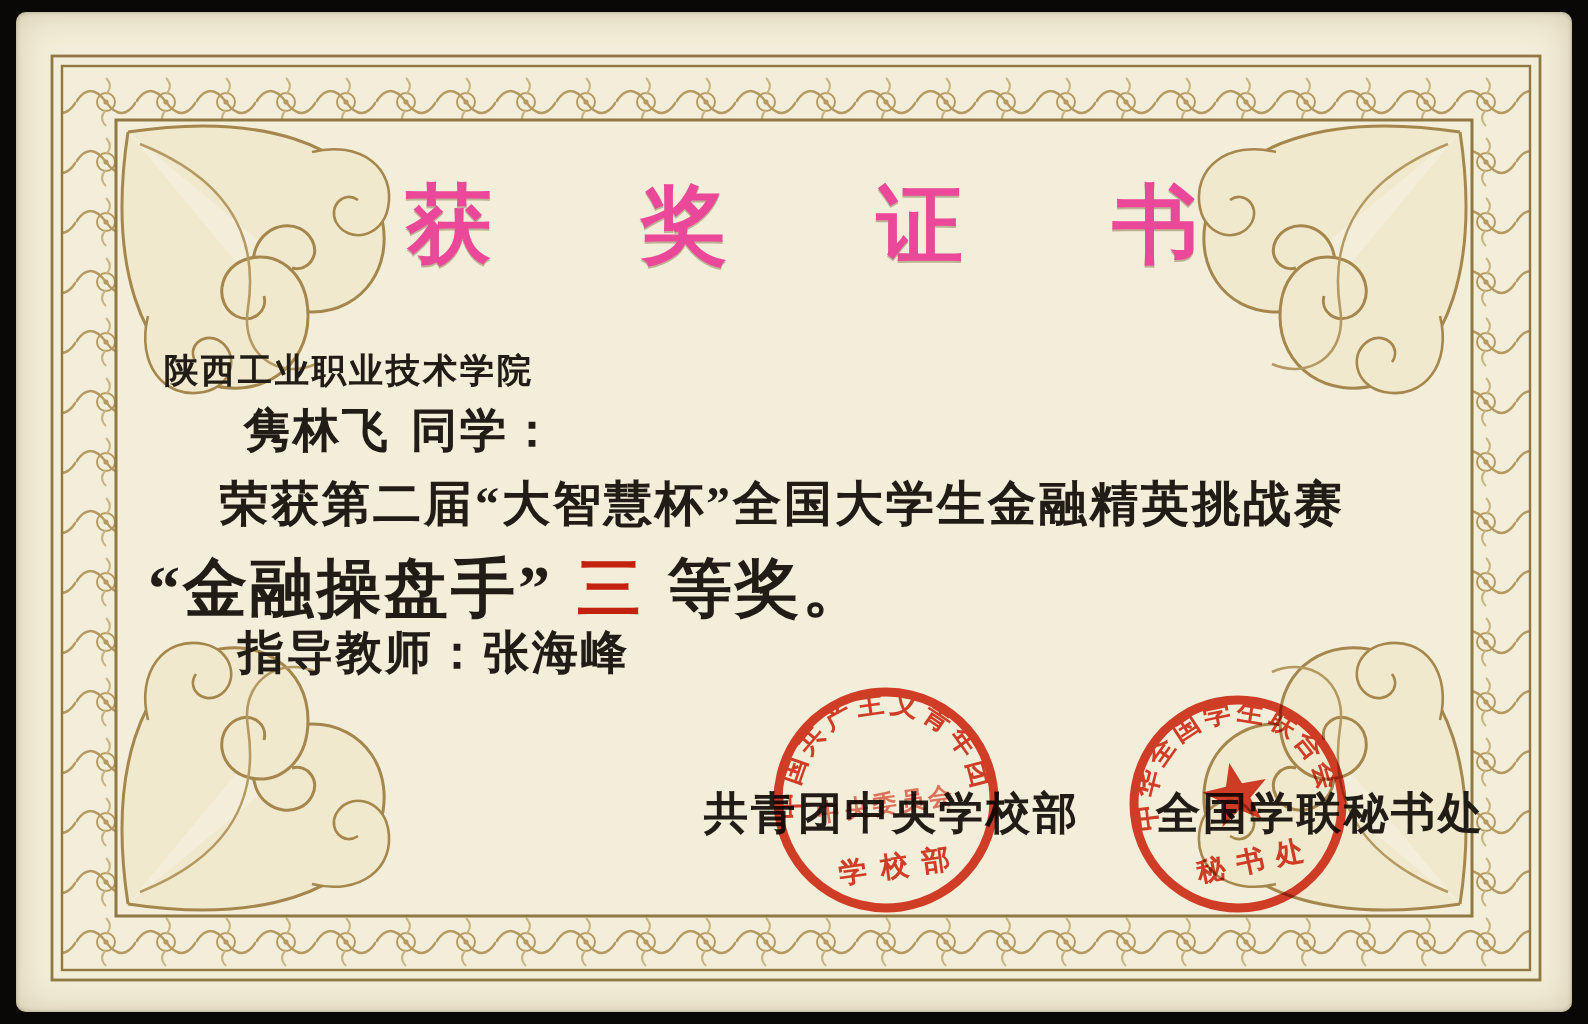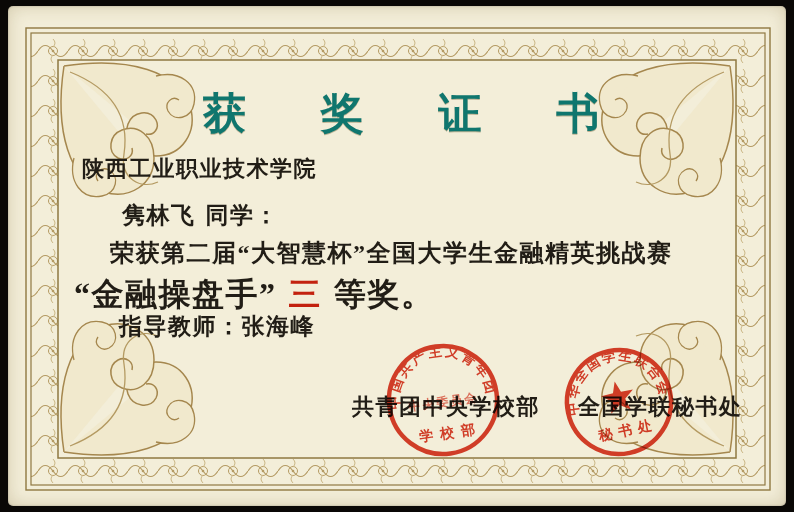--- a/index.html
+++ b/index.html
@@ -17,25 +17,25 @@
     box-shadow:inset 0 0 18px rgba(120,95,40,.25), inset 0 0 2px rgba(0,0,0,.3);
   }
   .ornaments{position:absolute;left:8px;top:6px;width:778px;height:500px;}
   .textlayer{position:absolute;inset:0;}
   .line{
     position:absolute;line-height:1;white-space:nowrap;
     color:#211d16;font-weight:700;letter-spacing:1.5px;
   }
   .title{
     position:absolute;left:0;right:0;top:92px;text-align:center;
-    font-size:43px;font-weight:700;color:#0f766e;
+    font-size:43px;font-weight:700;color:#ec4899;
     letter-spacing:32px;text-indent:40px;line-height:1;
     text-shadow:0 1px 0 rgba(90,70,20,.35);
   }
-  .school{top:158px;left:82px;font-size:22px;}
+  .school{top:177px;left:82px;font-size:17px;}
   .student{top:204px;left:122px;font-size:23px;}
   .ach1{top:241px;left:110px;font-size:24px;}
   .ach2{top:278px;left:74px;font-size:32px;}
   .grade{color:#c3220f;margin:0 12px;}
   .advisor{top:315px;left:119px;font-size:23px;text-align:right;}
   .closing{top:352px;left:119px;font-size:23px;}
   .issuers{top:396px;left:352px;font-size:22px;}
   .issuer-gap{display:inline-block;width:38px;}
   .date{top:431px;left:481px;font-size:23px;letter-spacing:2px;}
   .stamp{position:absolute;mix-blend-mode:multiply;opacity:.92;}

